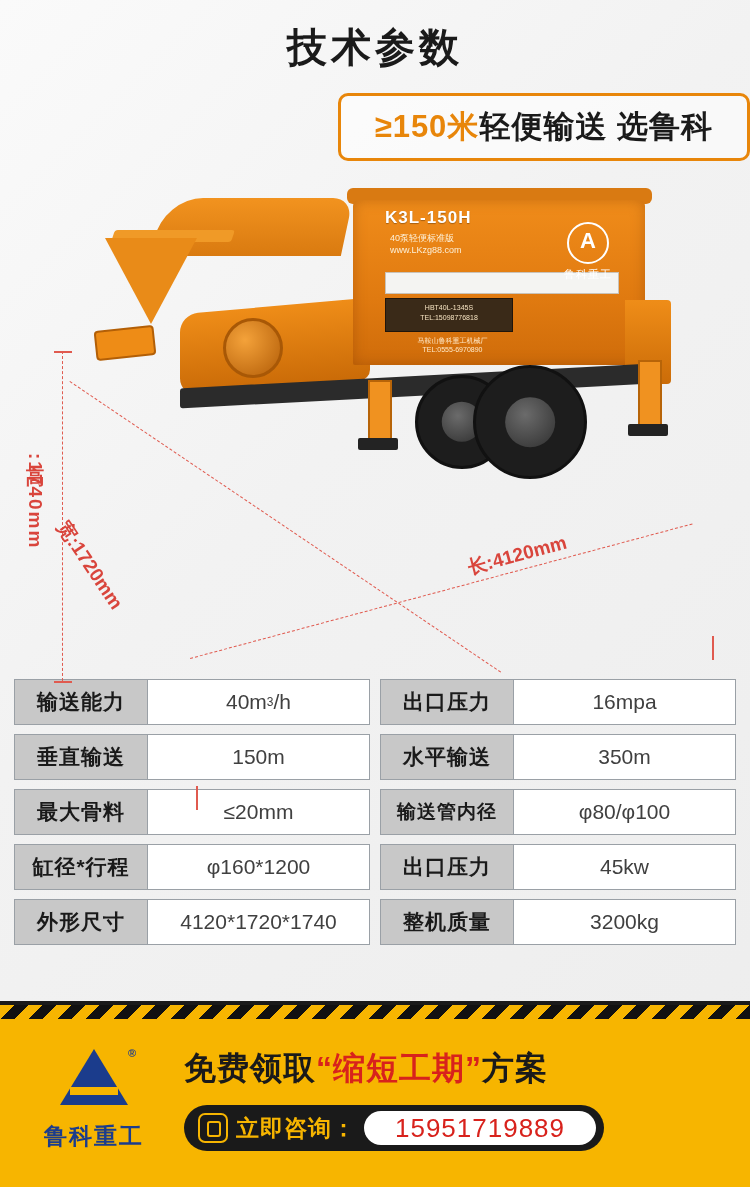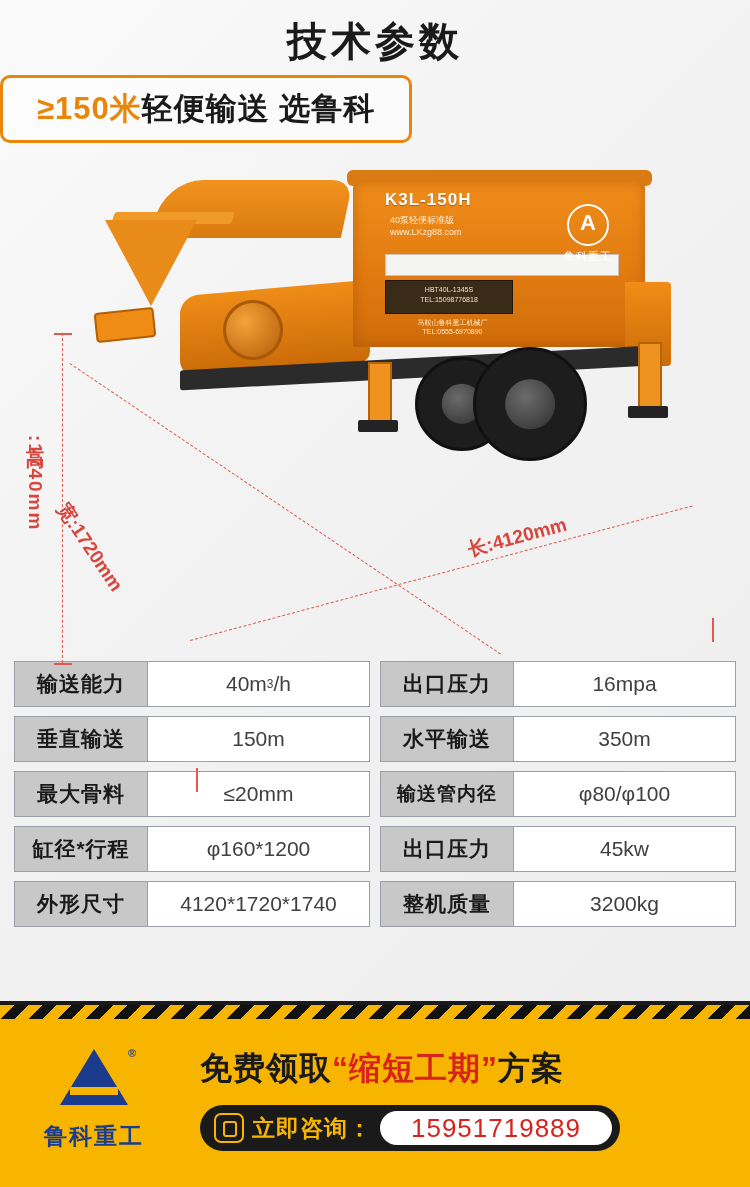--- a/index.html
+++ b/index.html
@@ -20,26 +20,26 @@
     background: linear-gradient(135deg, #fafafa 0%, #f2f2f2 40%, #ededed 100%);
     overflow: hidden;
   }
   
   .title {
     text-align: center;
     font-size: 40px;
     font-weight: bold;
     color: #1a1a1a;
     letter-spacing: 4px;
-    padding-top: 14px;
+    padding-top: 20px;
   }
   .subtitle-wrap {
     display: flex;
-    justify-content: flex-start;
-    margin-top: 6px;
+    justify-content: flex-end;
+    margin-top: 18px;
   }
   .subtitle-box {
     border: 3px solid #e8860a;
     border-radius: 10px;
     padding: 10px 34px;
     background: rgba(255,255,255,0.55);
   }
   .subtitle-box .s1 {
     font-size: 31px;
     font-weight: bold;
@@ -361,21 +361,20 @@
   .brand-name {
     font-size: 23px;
     font-weight: bold;
     letter-spacing: 2px;
     color: #1b3c8c;
     margin-top: 4px;
   }
   .banner-right {
     flex: 1;
     padding-left: 6px;
-    margin-left: 16px;
   }
   .promo {
     font-size: 32px;
     font-weight: bold;
     color: #1a1a1a;
     letter-spacing: 1px;
     white-space: nowrap;
   }
   .promo .hl { color: #d8221c; }
   .contact {

